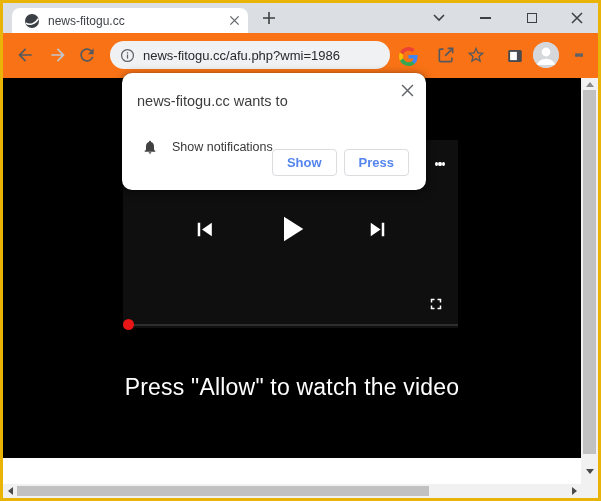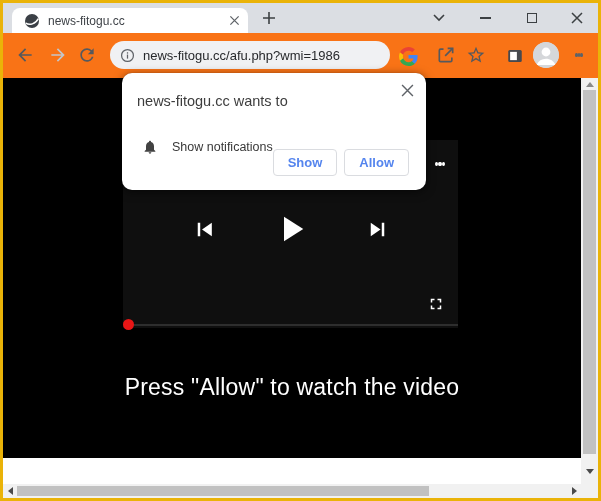--- a/index.html
+++ b/index.html
@@ -243,17 +243,17 @@
     <div class="perm-row">
       <span class="icon-btn">
         <svg width="16" height="16" viewBox="0 0 24 24">
             <path fill="#424242" d="M12 22c1.1 0 2-.9 2-2h-4c0 1.1.9 2 2 2zm6-6v-5c0-3.07-1.63-5.64-4.5-6.32V4c0-.83-.67-1.5-1.5-1.5s-1.5.67-1.5 1.5v.68C7.64 5.36 6 7.92 6 11v5l-2 2v1h16v-1l-2-2z"></path>
           </svg>
       </span>
       <span class="perm-label">Show notifications</span>
     </div>
     <div class="dlg-buttons">
       <button class="dlg-btn">Show</button>
-      <button class="dlg-btn">Allow</button>
+      <button class="dlg-btn">Press</button>
     </div>
   </div>
 
 </div>
 
 </body></html>

